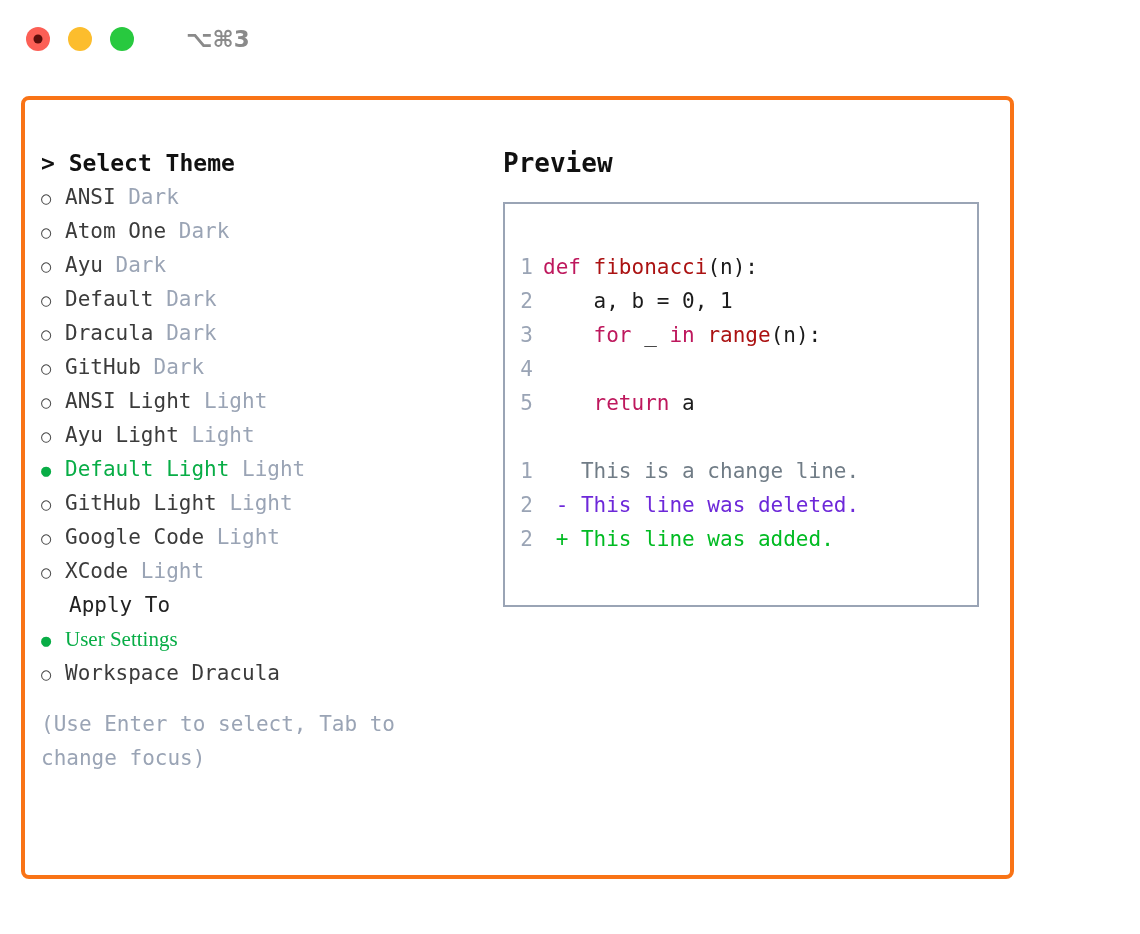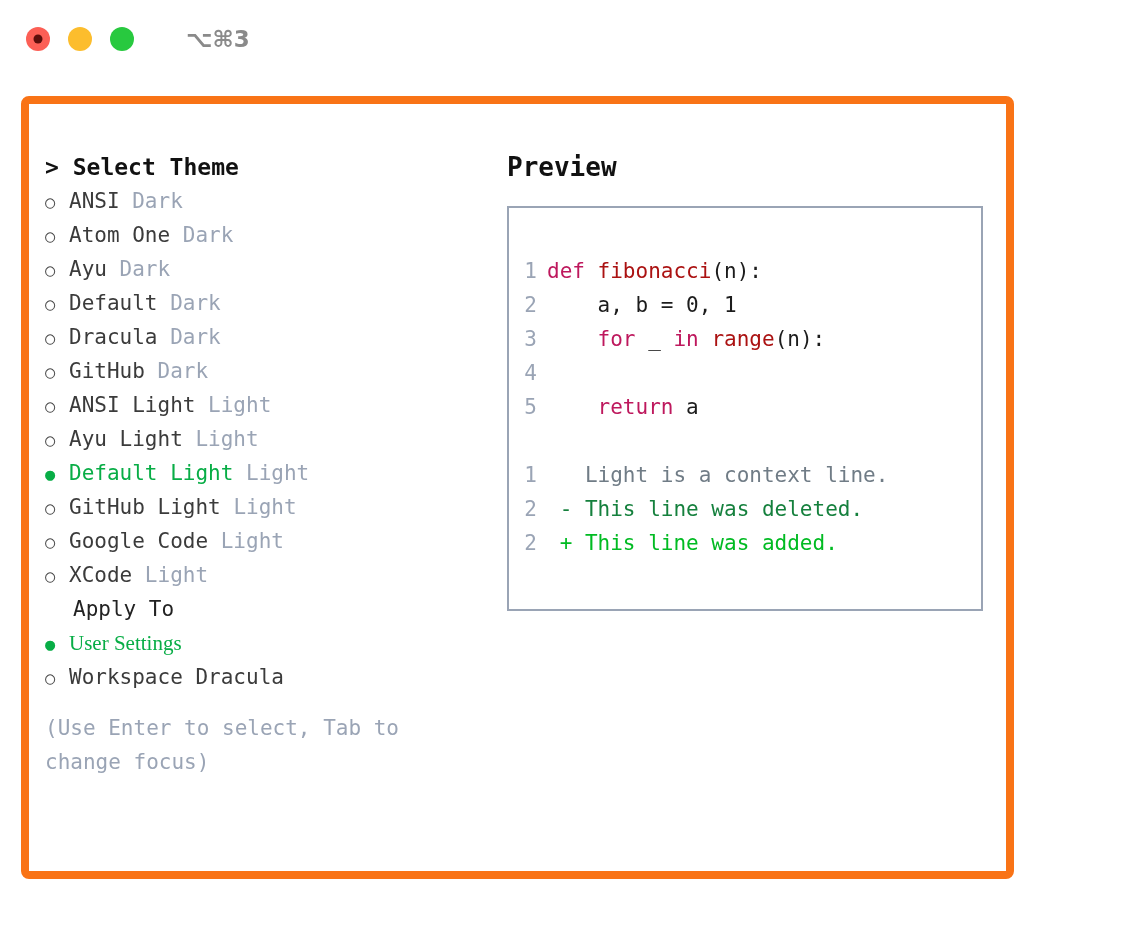--- a/index.html
+++ b/index.html
@@ -68,21 +68,21 @@
     line-height: 1;
   }
 
   
   .window {
     position: absolute;
     left: 21px;
     top: 96px;
     width: 993px;
     height: 783px;
-    border: 8px solid #f97316;
+    border: 4px solid #f97316;
     border-radius: 8px;
     box-sizing: border-box;
     background: #ffffff;
   }
 
   
   .left-pane {
     position: absolute;
     left: 16px;
     top: 46px;
@@ -190,21 +190,21 @@
   }
   .code-text { color: #1c1c1c; }
 
   .tok-kw   { color: #be185d; }
   .tok-fn   { color: #ab1212; }
   .tok-plain{ color: #1c1c1c; }
 
   .gap { height: 34px; }
 
   .diff-ctx  { color: #707c86; }
-  .diff-del  { color: #15803d; }
+  .diff-del  { color: #6d28d9; }
   .diff-add  { color: #00bb22; }
 </style>
 </head>
 <body>
 
 <div class="screen">
 
   <div class="titlebar">
     <div class="lights">
       <span class="light red"></span>
@@ -251,21 +251,21 @@
       <div class="preview-box">
         <div id="code-block">
             <div class="code-line"><span class="ln">1</span><span class="code-text"><span class="tok-kw">def </span><span class="tok-fn">fibonacci</span><span class="tok-plain">(n):</span></span></div>
             <div class="code-line"><span class="ln">2</span><span class="code-text"><span class="tok-plain">    a, b = 0, 1</span></span></div>
             <div class="code-line"><span class="ln">3</span><span class="code-text"><span class="tok-plain">    </span><span class="tok-kw">for</span><span class="tok-plain"> _ </span><span class="tok-kw">in</span><span class="tok-plain"> </span><span class="tok-fn">range</span><span class="tok-plain">(n):</span></span></div>
             <div class="code-line"><span class="ln">4</span></div>
             <div class="code-line"><span class="ln">5</span><span class="code-text"><span class="tok-plain">    </span><span class="tok-kw">return</span><span class="tok-plain"> a</span></span></div>
           </div>
         <div class="gap"></div>
         <div id="diff-block">
-            <div class="code-line"><span class="ln">1</span><span class="diff-ctx">   Light is a context line.</span></div>
+            <div class="code-line"><span class="ln">1</span><span class="diff-ctx">   This is a change line.</span></div>
             <div class="code-line"><span class="ln">2</span><span class="diff-del"> - This line was deleted.</span></div>
             <div class="code-line"><span class="ln">2</span><span class="diff-add"> + This line was added.</span></div>
           </div>
       </div>
     </div>
 
   </div>
 </div>
 
 </body></html>

